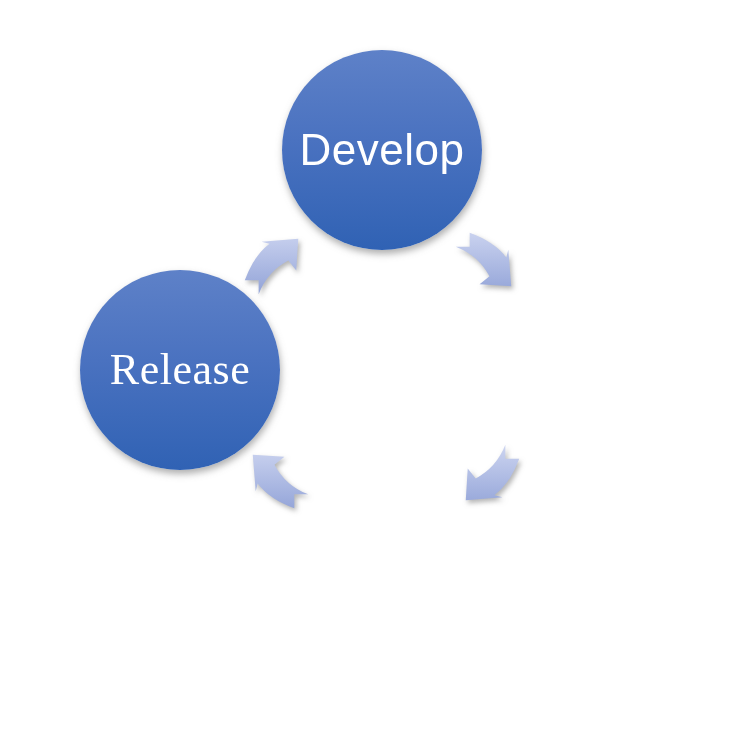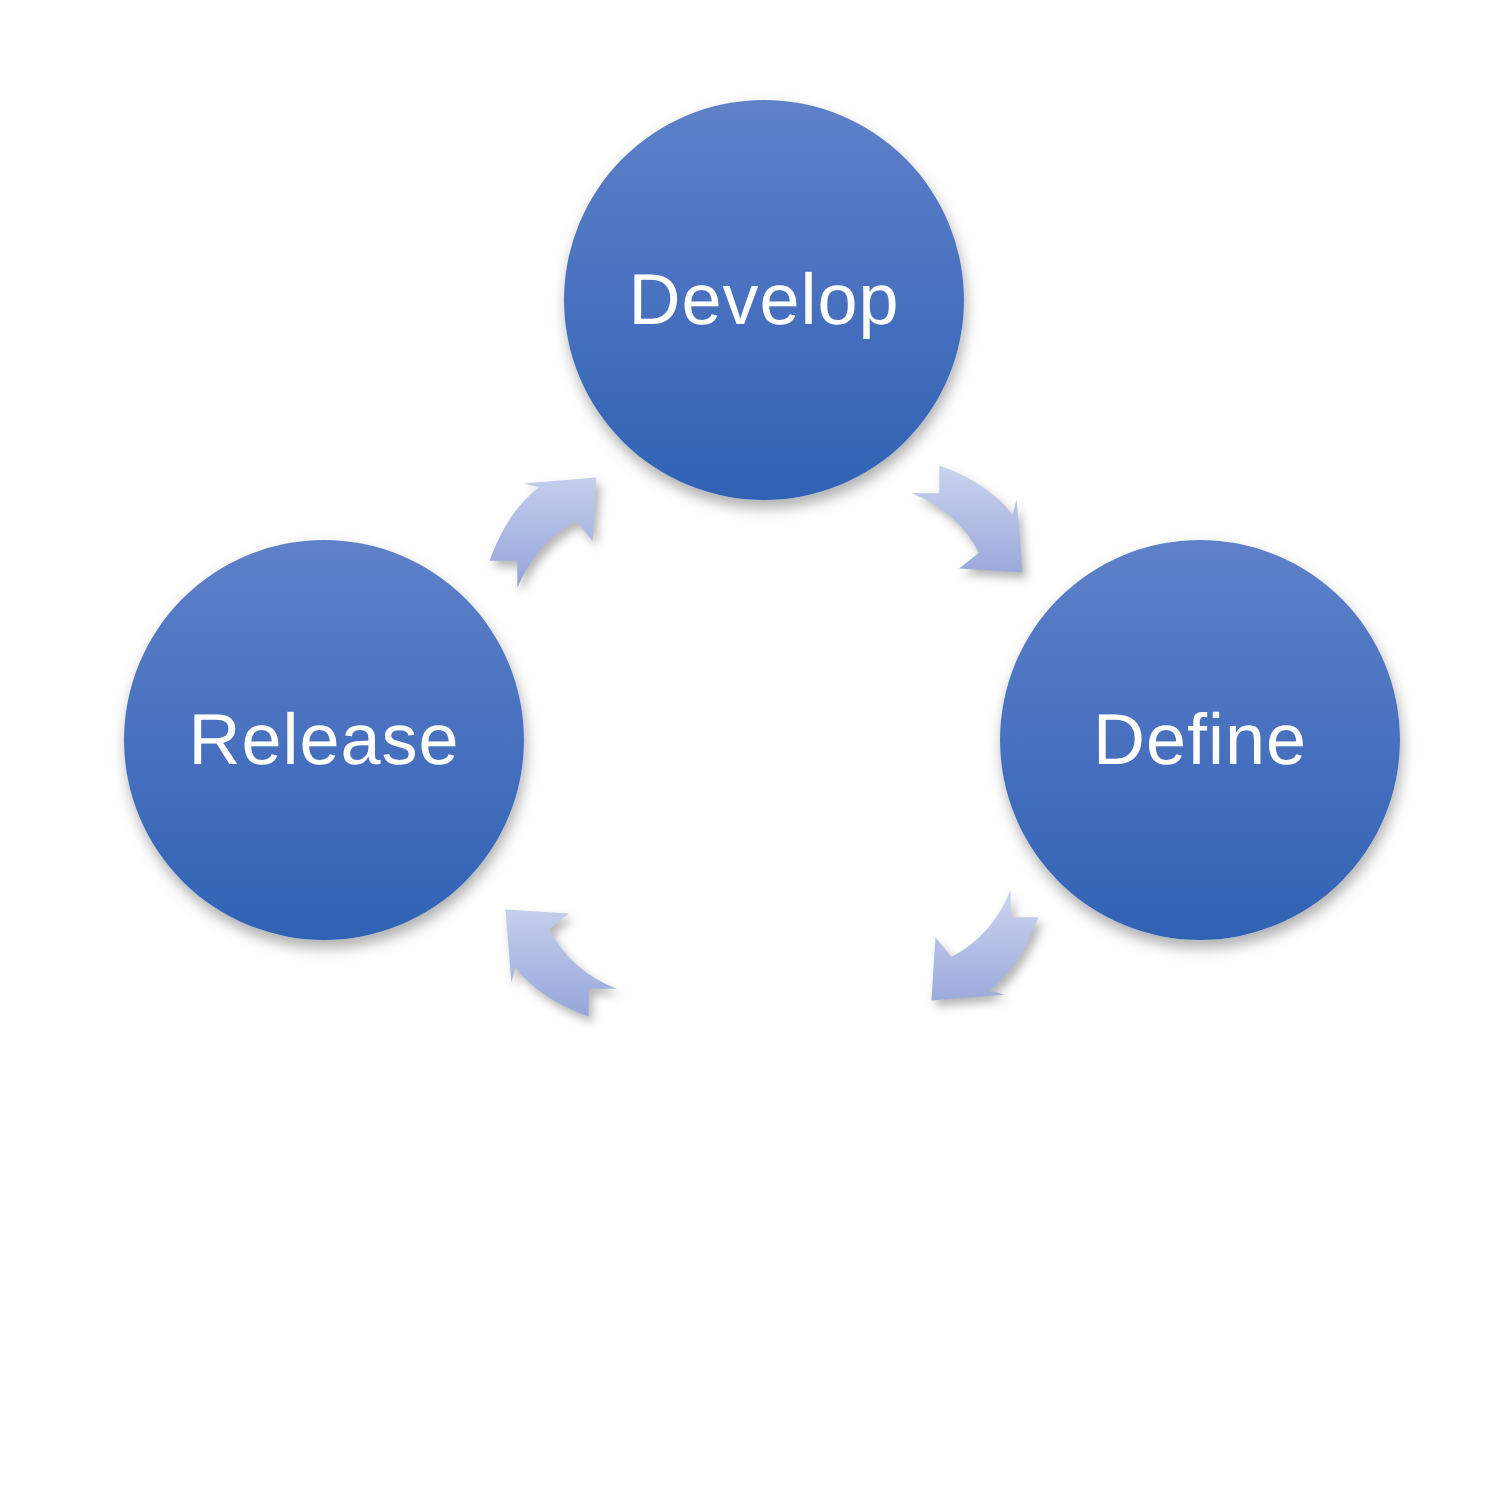--- a/index.html
+++ b/index.html
@@ -23,53 +23,50 @@
     height: 200px;
     border-radius: 50%;
     background: linear-gradient(180deg, #5e81c8 0%, #4a72c0 45%, #3062b4 100%);
     box-shadow: 1px 4px 7px rgba(110,110,110,0.55);
     display: flex;
     align-items: center;
     justify-content: center;
   }
   .node-label {
     color: #ffffff;
-    font-size: 36px;
+    font-size: 44px;
     letter-spacing: 0.5px;
     line-height: 1;
     white-space: nowrap;
     user-select: none;
   }
   .node-develop { left: 282px; top: 50px;  }
   .node-define  { left: 500px; top: 270px; }
   .node-request { left: 282px; top: 490px; }
-  .node-release { left: 62px;  top: 270px; }
+  .node-release { left: 80px;  top: 270px; font-family: Liberation Serif, serif; }
 
   .arrow {
     position: absolute;
     width: 100px;
     height: 100px;
     filter: drop-shadow(2px 3px 2.5px rgba(105,105,105,0.5));
   }
   .arrow svg { display: block; }
   .arrow-tl { left: 224px; top: 212px; }
   .arrow-tr { left: 438px; top: 212px; }
   .arrow-br { left: 440px; top: 427px; }
   .arrow-bl { left: 226px; top: 429px; }
 </style>
 </head>
 <body>
 
 <div class="stage">
 
   <div class="node node-develop">
     <span class="node-label">Develop</span>
-  </div>
-  <div class="node node-define">
-    <span class="node-label">Define</span>
   </div>
   <div class="node node-release">
     <span class="node-label">Release</span>
   </div>
 
   <div class="arrow arrow-tl">
     <svg viewBox="-50 -50 100 100" width="100" height="100" aria-hidden="true">
       <defs>
         <linearGradient id="gTL" gradientUnits="userSpaceOnUse" x1="32" y1="-32" x2="-32" y2="32">
           <stop offset="0" stop-color="#ccd4f0"></stop>

